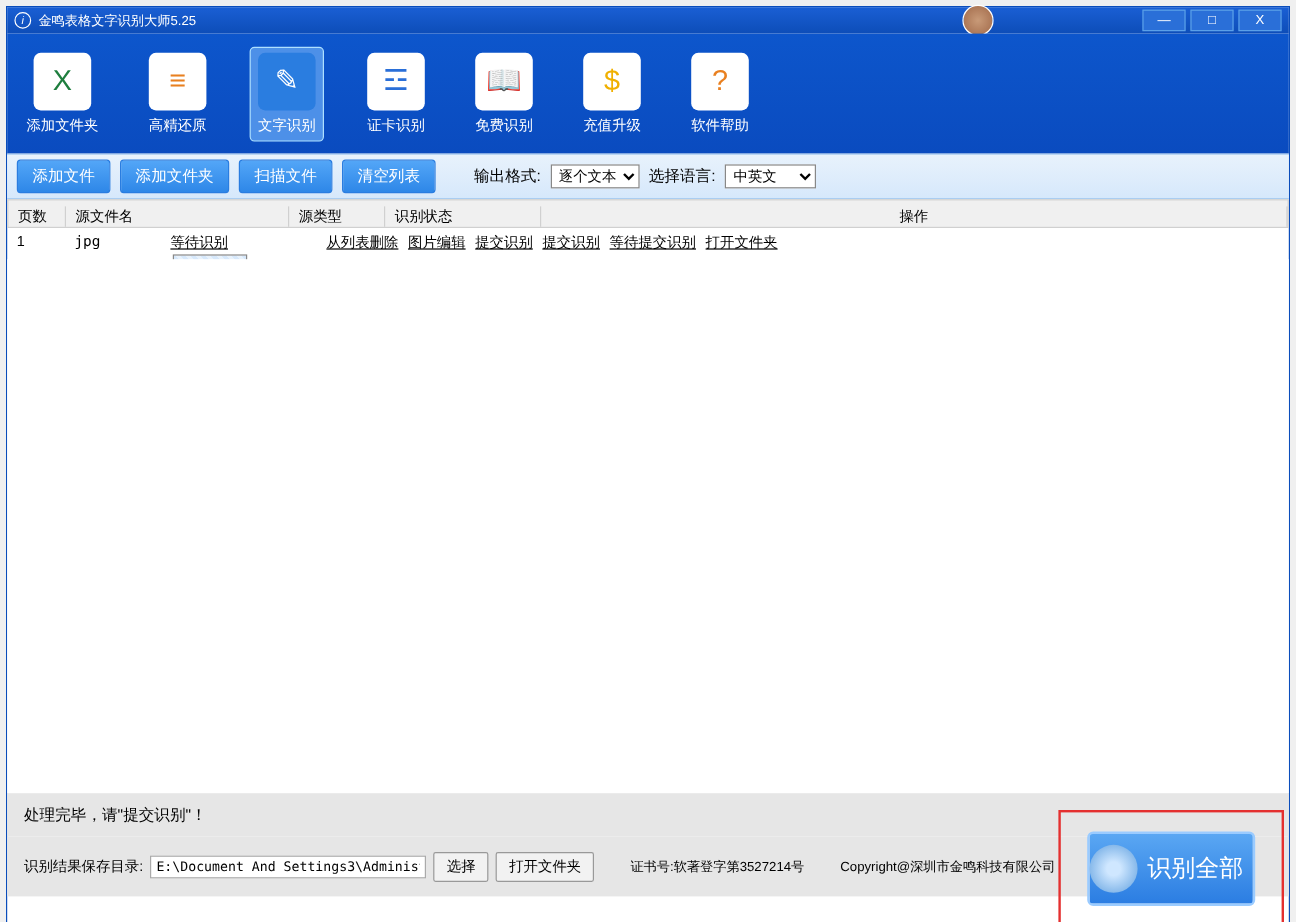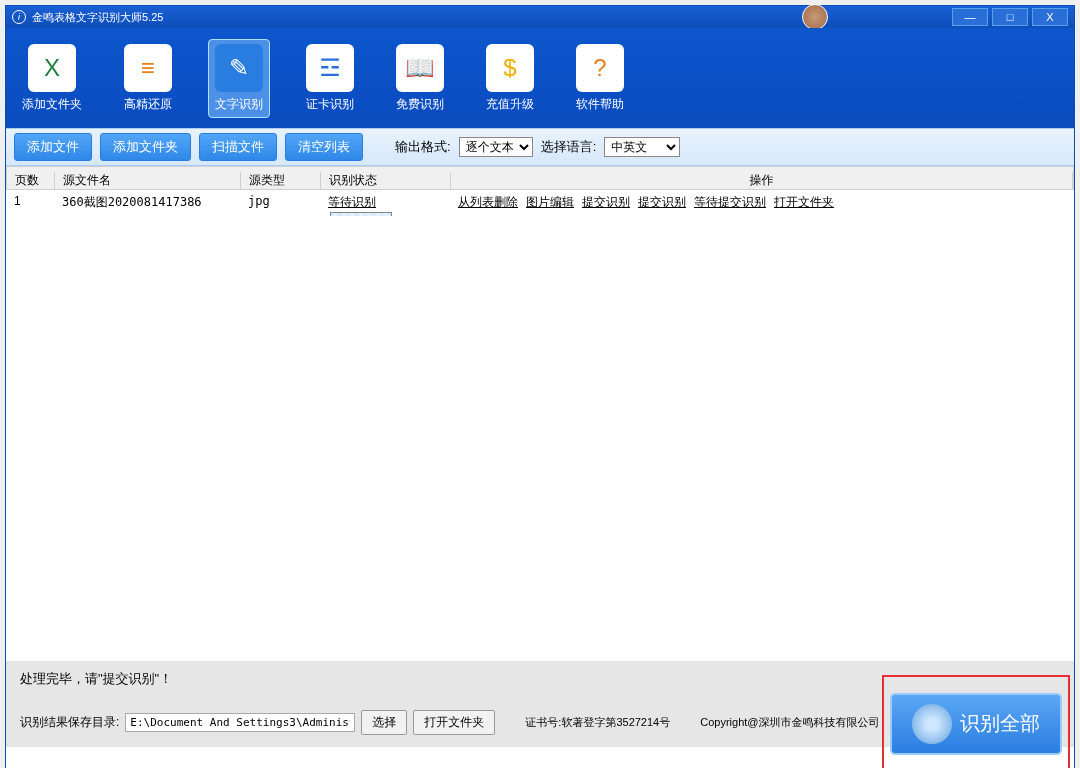--- a/index.html
+++ b/index.html
@@ -30,21 +30,21 @@
 .link { color: #000000; text-decoration: underline; cursor: pointer; margin-right: 8px; }
 .progress { display: inline-block; width: 62px; height: 14px; border: 1px solid #888; background: repeating-linear-gradient(45deg,#d6e8fb, #d6e8fb 3px, #e8f2fc 3px, #e8f2fc 6px); vertical-align: middle; margin-left: 2px; }
 .content-area { flex: 1; background: #fff; }
 .statusbar1 { height: 36px; background: #e6e6e6; display: flex; align-items: center; font-size: 13px; padding: 0 14px; }
 .statusbar1 .left { flex: 1; }
 .statusbar2 { height: 50px; background: #e6e6e6; display: flex; align-items: center; font-size: 12px; padding: 0 14px; gap: 6px; }
 .statusbar2 input[type=text] { font-size: 11px; font-family: monospace; padding: 2px 4px; width: 230px; border: 1px solid #aaa; background: #fff; }
 .stdbtn { font-size: 12px; padding: 3px 10px; border: 1px solid #999; background: #f2f2f2; cursor: pointer; border-radius: 2px; }
 .cert { margin-left: 24px; font-size: 11px; }
 .bigbtn-wrap { position: relative; width: 188px; height: 97px; border: 2px solid #e43030; display: flex; align-items: center; justify-content: center; margin-left: auto; margin-right: 4px; margin-top: -72px; }
-.bigbtn { width: 172px; height: 62px; background: linear-gradient(#5aa7f3, #2b7de2); border: 2px solid #9acbff; border-radius: 5px; display: flex; align-items: center; justify-content: center; color: #fff; font-size: 20px; position: relative; cursor: pointer; }
+.bigbtn { width: 140px; height: 62px; background: linear-gradient(#5aa7f3, #2b7de2); border: 2px solid #9acbff; border-radius: 5px; display: flex; align-items: center; justify-content: flex-start; color: #fff; font-size: 20px; position: relative; cursor: pointer; }
 .bigbtn .iconball { width: 40px; height: 40px; border-radius: 50%; background: radial-gradient(#cfe7ff 20%, #79b0e6 80%); margin-right: 8px; }
 .bottom-wrap { position: relative; }
 </style>
 </head>
 <body>
 
 <div class="win">
   <div class="titlebar">
     <div class="info-icon">i</div>
     <div class="title">金鸣表格文字识别大师5.25</div>
@@ -101,21 +101,20 @@
     <div class="col-page">页数</div>
     <div class="col-file">源文件名</div>
     <div class="col-type">源类型</div>
     <div class="col-status">识别状态</div>
     <div class="col-ops">操作</div>
   </div>
 
   <div id="rows">
       <div class="table-row">
     <div class="col-page">1</div>
-    <div class="col-file" style="font-family:monospace;">360截图2020081417386</div>
     <div class="col-type" style="font-family:monospace;">jpg</div>
     <div class="col-status"><a class="link">等待识别</a><span class="progress"></span></div>
     <div class="col-ops" style="justify-content:flex-start;"><a class="link">从列表删除</a><a class="link">图片编辑</a><a class="link">提交识别</a><a class="link">提交识别</a><a class="link">等待提交识别</a><a class="link">打开文件夹</a></div>
       </div>
     </div>
 
   <div class="content-area"></div>
 
   <div class="bottom-wrap">
     <div class="statusbar1">

